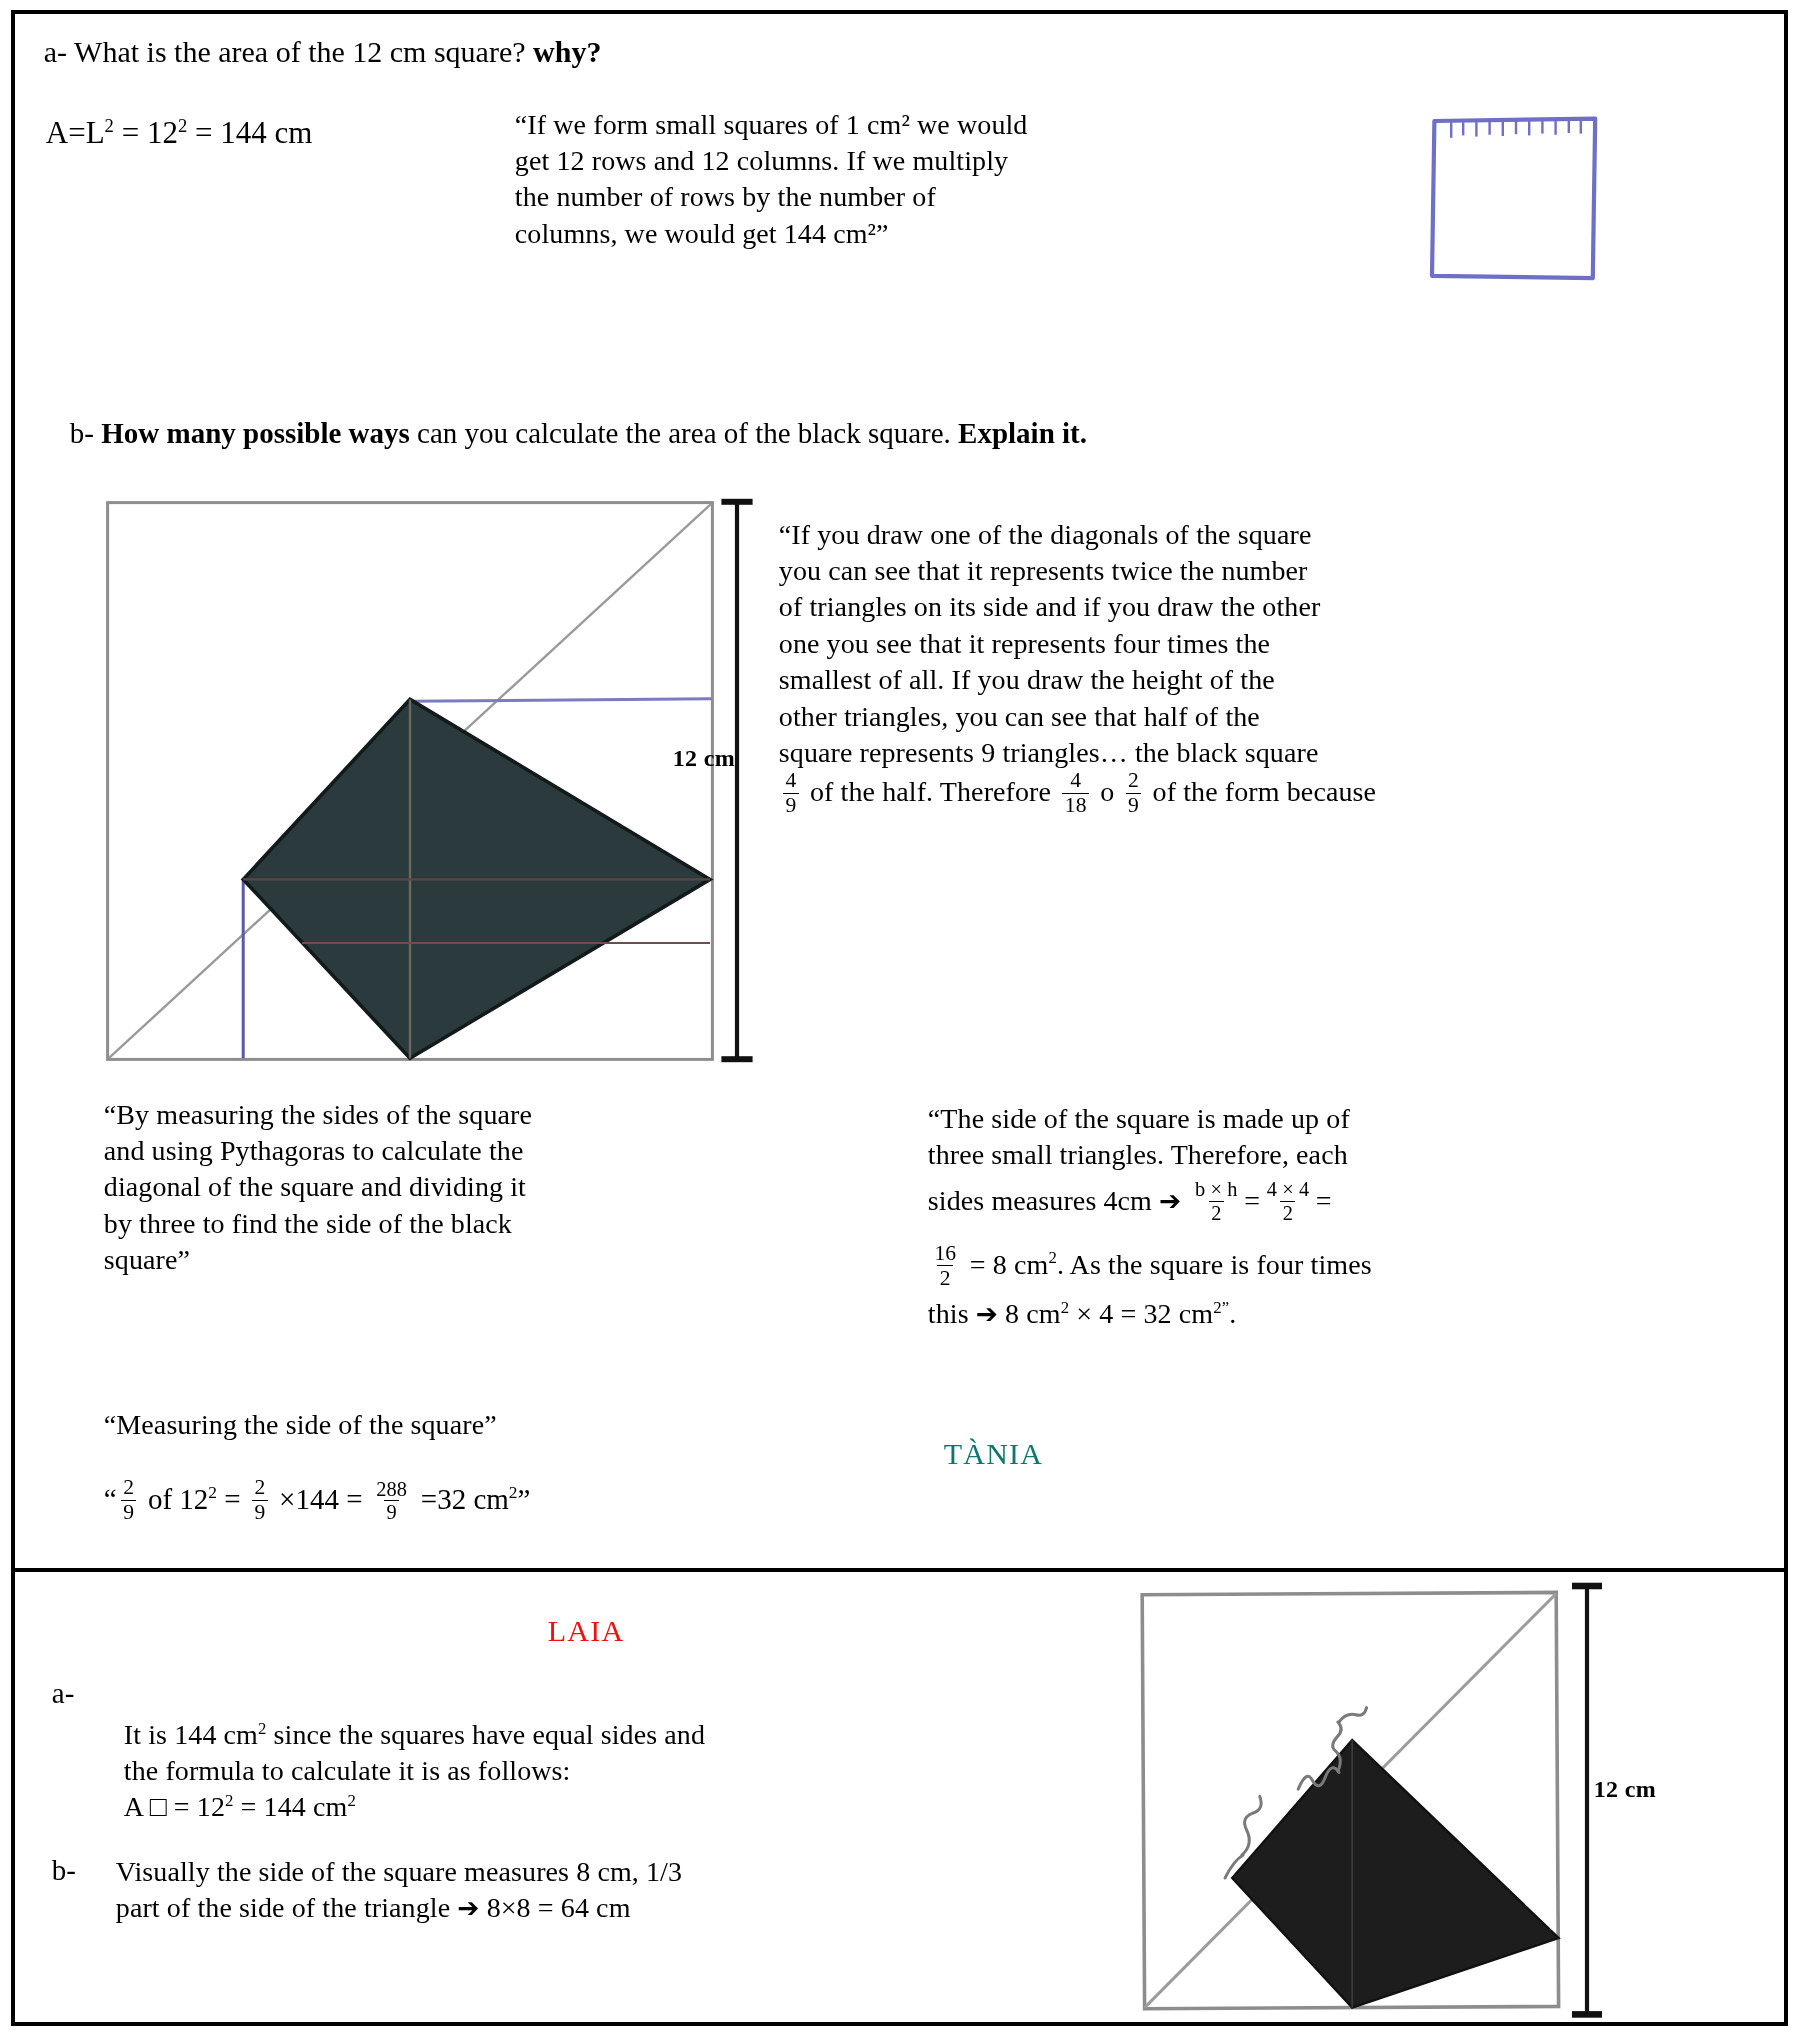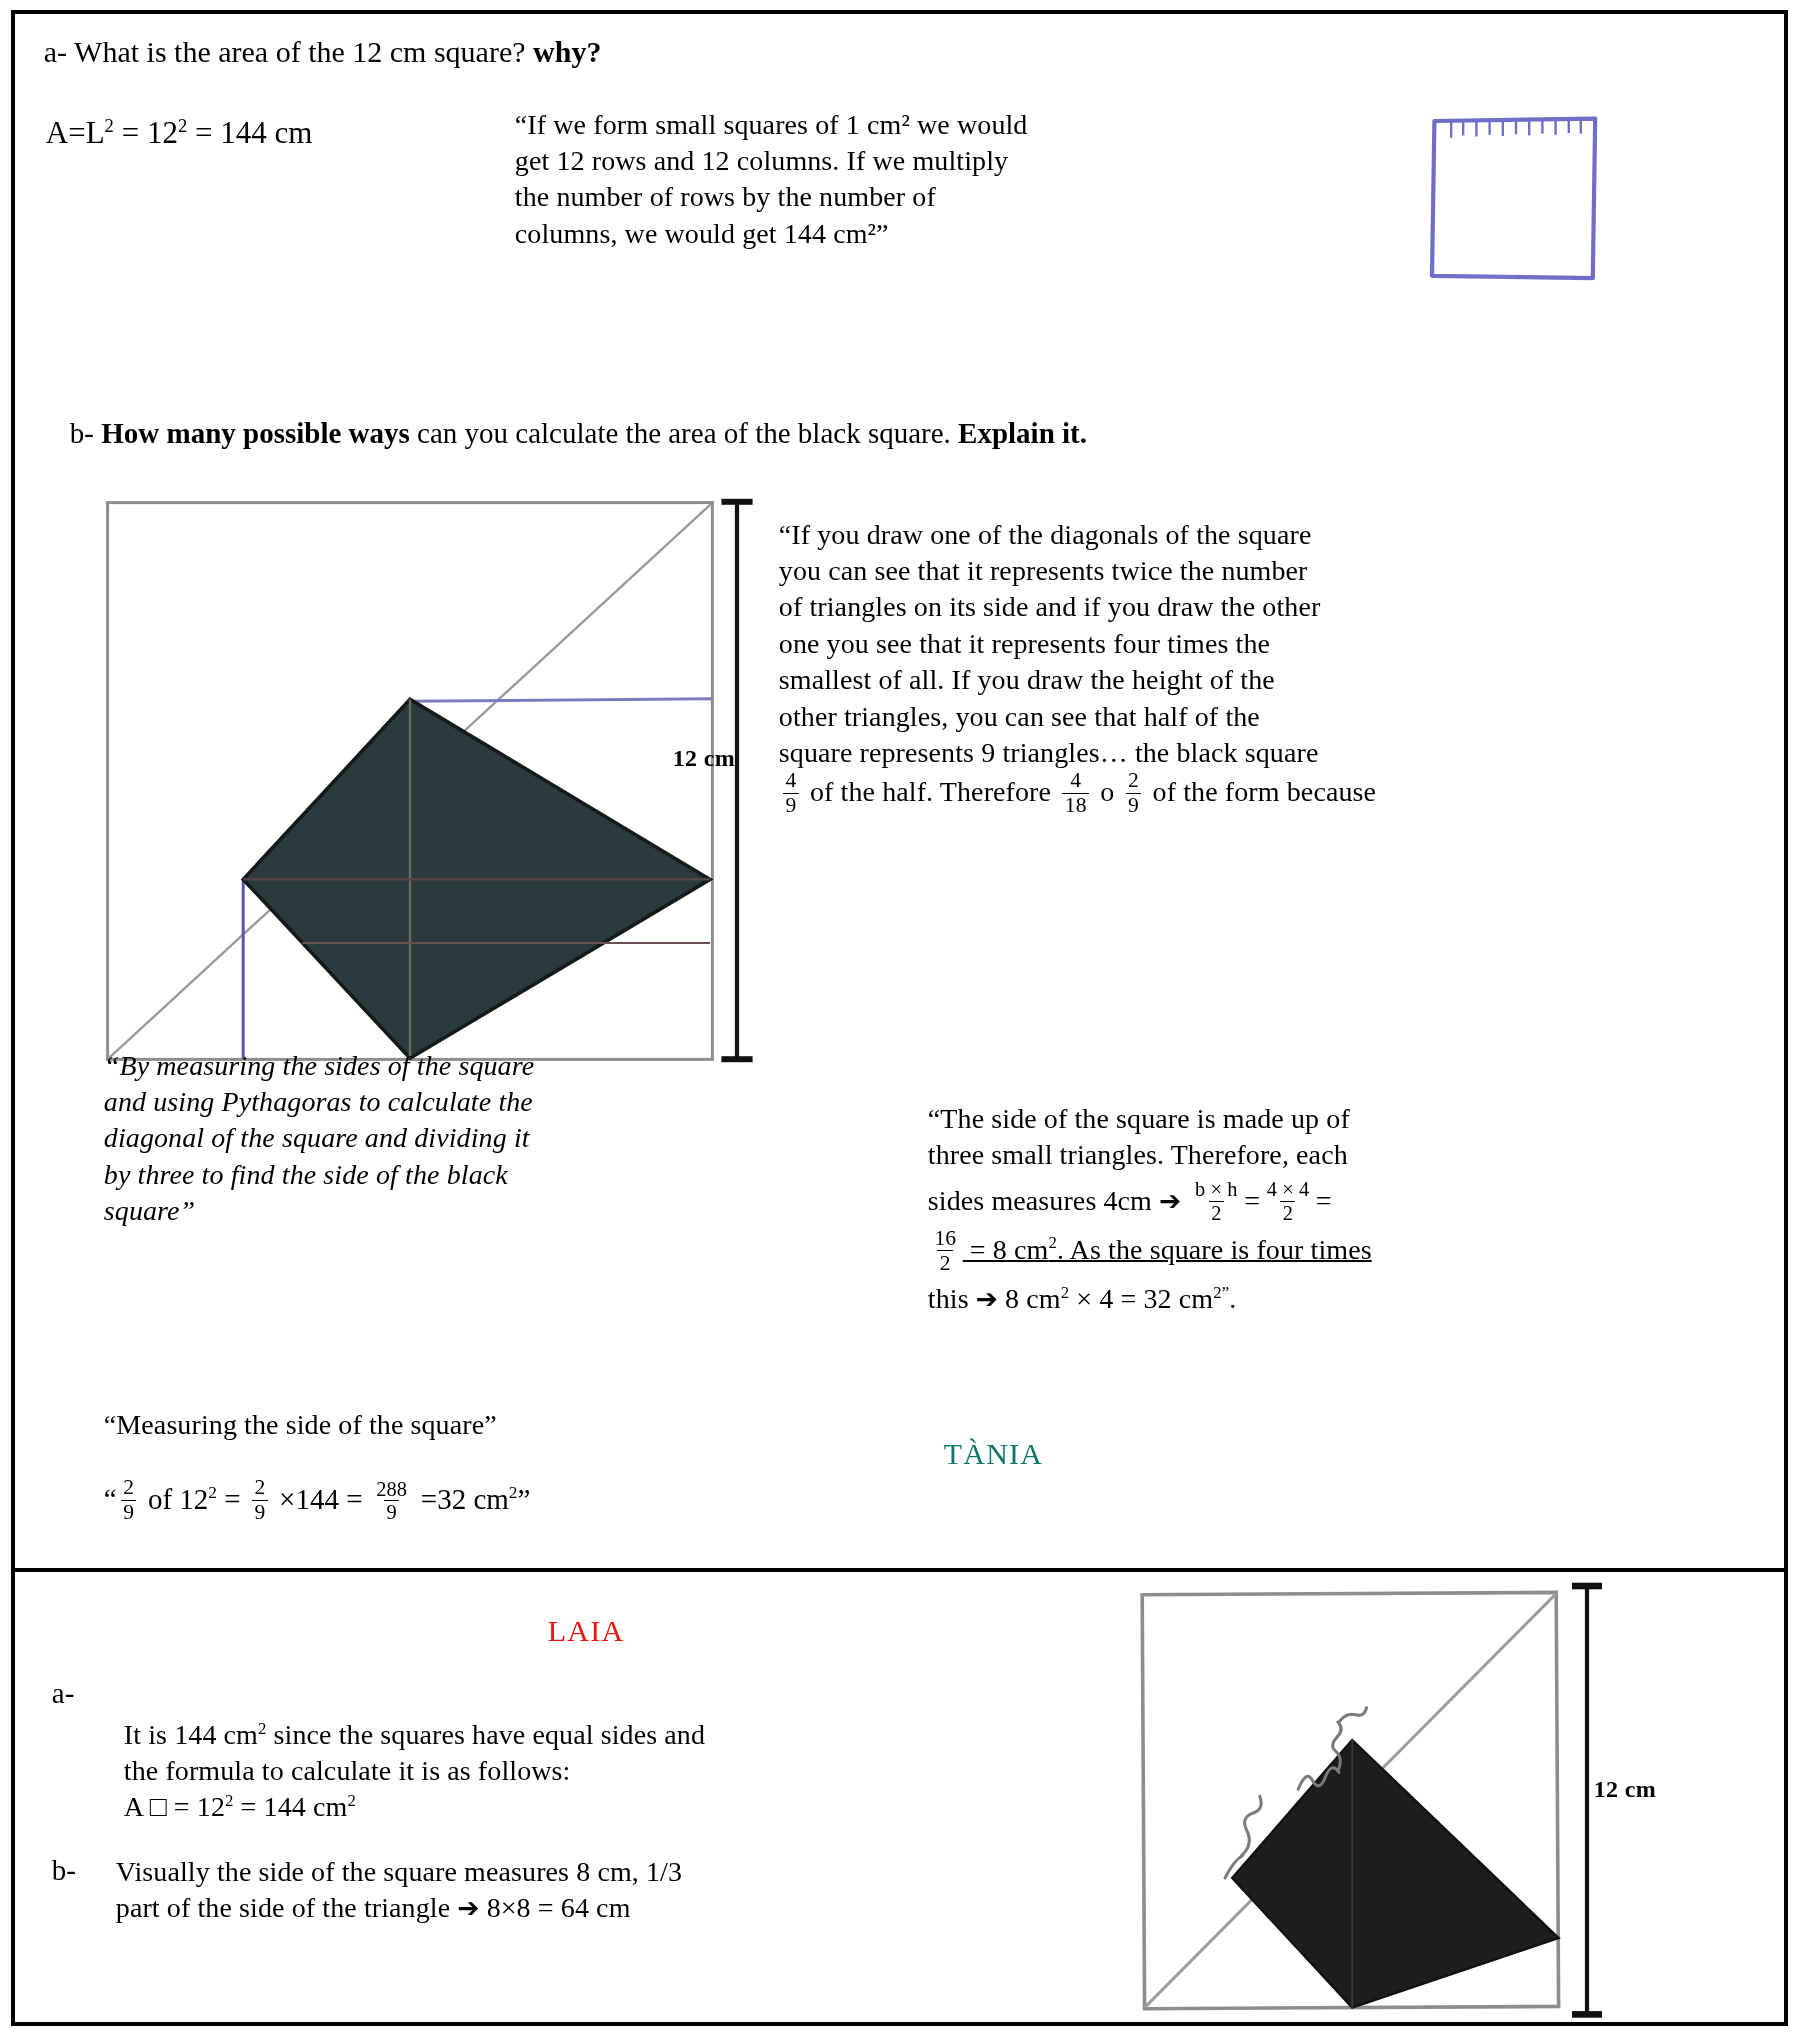--- a/index.html
+++ b/index.html
@@ -70,21 +70,21 @@
     position:absolute; left:704px; top:483px; width:36px; height:567px;
   }
   #dim-main-label {
     position:absolute; left:658px; top:731px;
     font-size:24px; font-weight:bold; letter-spacing:0.3px;
   }
 
   #q-b-quote { position:absolute; left:764px; top:503px; width:949px; text-align:justify; }
 
   
-  #quote-left-1 { position:absolute; left:89px; top:1034px; width:732px;font-style:italic; }
+  #quote-left-1 { position:absolute; left:89px; top:1083px; width:732px; }
   #quote-left-2 { position:absolute; left:89px; top:1393px; width:732px; }
   #quote-left-3 { position:absolute; left:89px; top:1465px; width:750px; font-size:29px; white-space:nowrap;}
 
   
   #quote-right-1 { position:absolute; left:913px; top:1087px; width:781px; }
   #name-tania { position:absolute; left:929px; top:1423px; font-size:30px; letter-spacing:1.2px; }
 
   
   #name-laia { position:absolute; left:533px; top:1600px; font-size:30px; letter-spacing:1.2px; }
   #laia-a-marker { position:absolute; left:37px; top:1663px; font-size:29px; }
@@ -217,21 +217,21 @@
     <div style="margin-top:7.2px;">
       <span>sides measures 4cm </span><span class="arrow">➔</span>
       <span class="frac wide">
         <span class="num">b × h</span>
         <span class="den">2</span>
       </span><span>=</span><span class="frac wide">
         <span class="num">4 × 4</span>
         <span class="den">2</span>
       </span><span>=</span>
     </div>
-    <div style="margin-top:4px;text-decoration:underline;">
+    <div style="margin-top:19px;">
       <span class="frac">
         <span class="num">16</span>
         <span class="den">2</span>
       </span><span> = 8 cm</span><sup class="sq">2</sup><span>. As the square is four times</span>
     </div>
     <div style="margin-top:6px;">
       <span>this </span><span class="arrow">➔</span><span> 8 cm</span><sup class="sq">2</sup><span> × 4 = 32 cm</span><sup class="sq">2”</sup><span>.</span>
     </div>
   </div>
 

